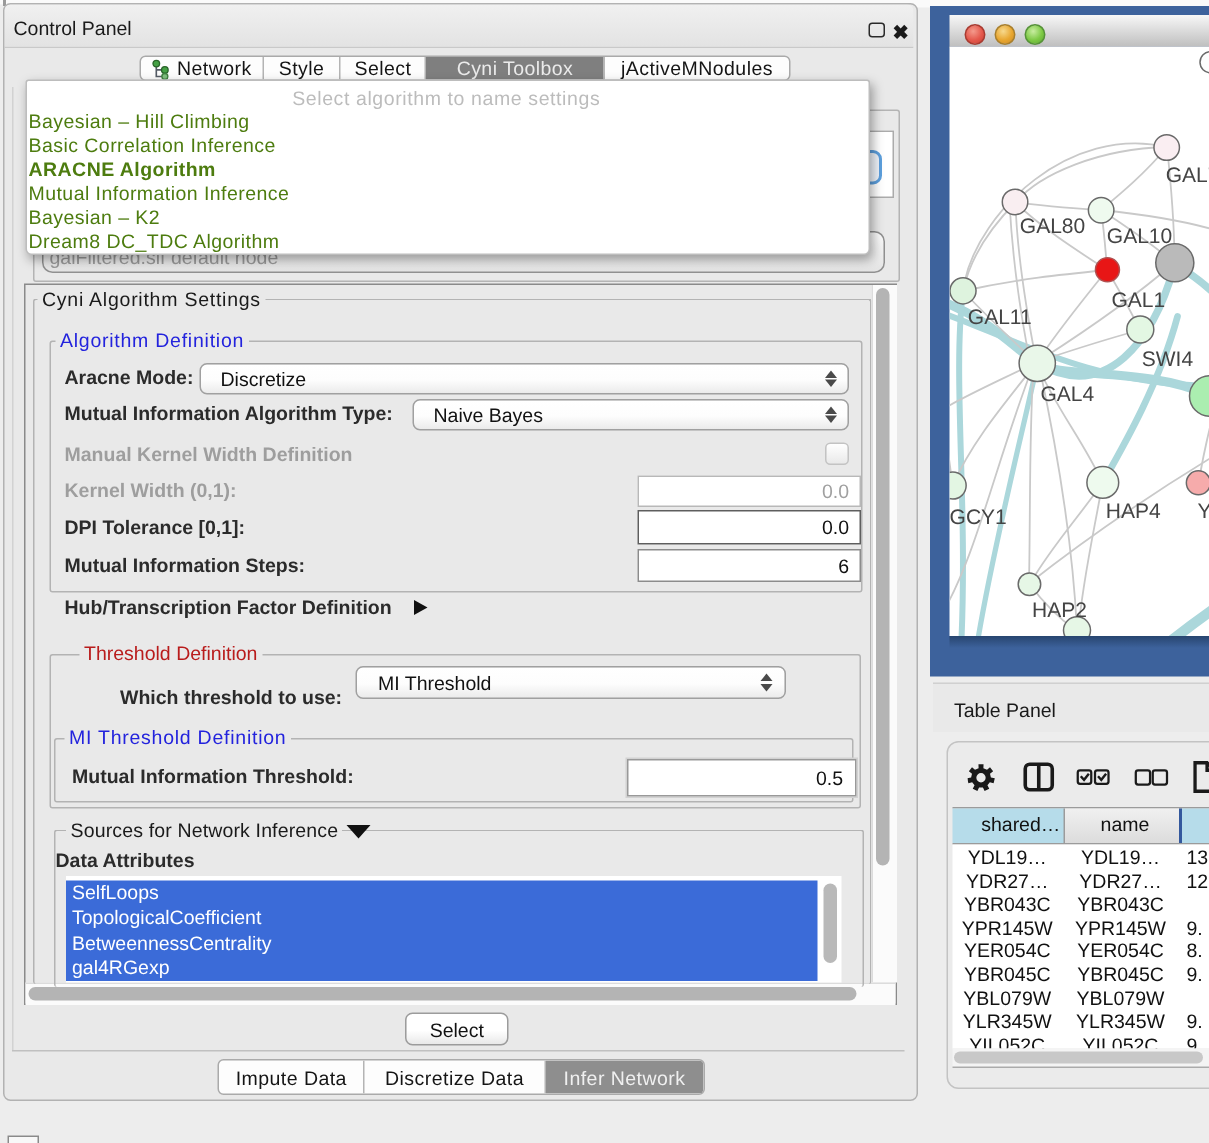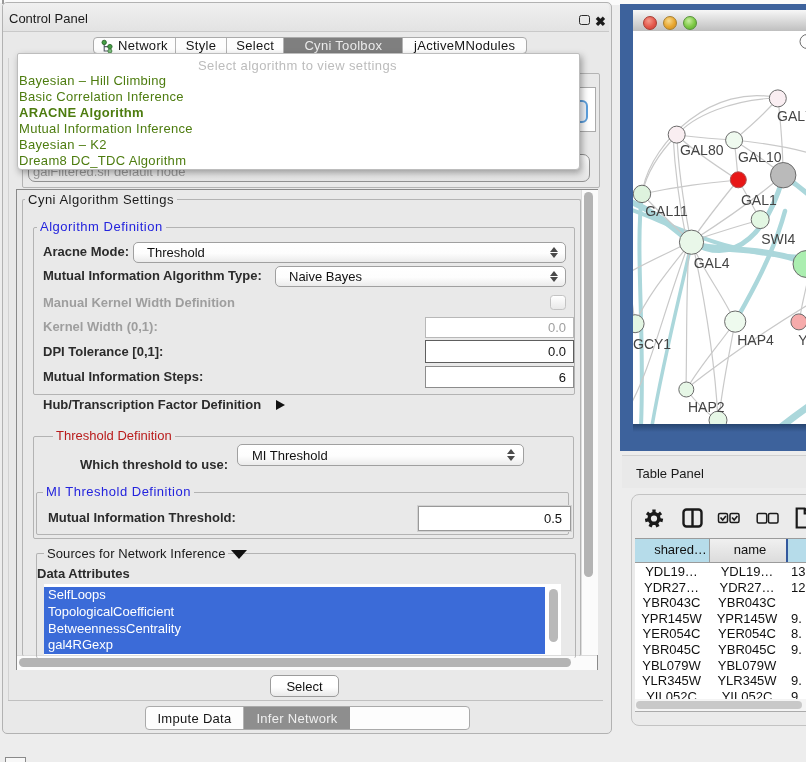--- a/index.html
+++ b/index.html
@@ -71,21 +71,21 @@
 <div class="abs" style="left:19px;top:658px;width:552px;height:9px;background:#b4b4b4;border-radius:4.5px"></div>
 
 <div class="grp" style="left:22px;top:199px;width:557px;height:456px;border-bottom:none"></div>
 <div class="gtitle" style="left:25px;top:192px;color:#1a1a1a">Cyni Algorithm Settings</div>
 
 <div class="grp" style="left:33px;top:227px;width:540px;height:166px"></div>
 <div class="gtitle" style="left:37px;top:219px;color:#2323dd">Algorithm Definition</div>
 
 <div class="lbl" style="left:43px;top:243px">Aracne Mode:</div>
 <div class="combo" style="left:133px;top:242px;width:431px;height:19px">
-  <div class="ctext" style="left:13px">Threshold</div>
+  <div class="ctext" style="left:13px">Discretize</div>
   <div class="arr" style="right:7px;top:4px;border-left:4px solid transparent;border-right:4px solid transparent;border-bottom:5px solid #4a4a4a"></div>
   <div class="arr" style="right:7px;bottom:4px;border-left:4px solid transparent;border-right:4px solid transparent;border-top:5px solid #4a4a4a"></div>
 </div>
 
 <div class="lbl" style="left:43px;top:267px">Mutual Information Algorithm Type:</div>
 <div class="combo" style="left:275px;top:266px;width:289px;height:19px">
   <div class="ctext" style="left:13px">Naive Bayes</div>
   <div class="arr" style="right:7px;top:4px;border-left:4px solid transparent;border-right:4px solid transparent;border-bottom:5px solid #4a4a4a"></div>
   <div class="arr" style="right:7px;bottom:4px;border-left:4px solid transparent;border-right:4px solid transparent;border-top:5px solid #4a4a4a"></div>
 </div>
@@ -129,25 +129,26 @@
 
 <div class="abs" style="left:44px;top:584px;width:517px;height:71px;background:#fff"></div>
 <div class="abs" style="left:44px;top:587px;width:501px;height:67px;background:#3b6bd8"></div>
 <div class="abs" style="left:48px;top:587px;font:13px 'Liberation Sans',sans-serif;color:#fff;line-height:16.8px">SelfLoops<br>TopologicalCoefficient<br>BetweennessCentrality<br>gal4RGexp</div>
 <div class="abs" style="left:549px;top:589px;width:9px;height:53px;background:#b9b9b9;border-radius:4.5px"></div>
 
 <div class="abs" style="left:270px;top:675px;width:67px;height:20px;border:1px solid #9c9c9c;border-radius:5px;background:linear-gradient(180deg,#ffffff 55%,#e9e9e9);display:flex;align-items:center;justify-content:center;font:13px 'Liberation Sans',sans-serif;color:#111">Select</div>
 
 <div class="seg" style="left:145px;top:706px;width:323px;height:22px">
   <div class="s" style="width:97px">Impute Data</div>
+  <div class="s" style="width:120px">Discretize Data</div>
   <div class="s sel" style="width:106px;background:#8e8e8e;color:#f0f0f0">Infer Network</div>
 </div>
 
 <div class="abs" style="left:17px;top:53px;width:561px;height:115px;background:#fff;border:1px solid #bdbdbd;border-radius:2px 2px 4px 4px;box-shadow:2px 3px 7px rgba(0,0,0,0.35)"></div>
-<div class="abs" style="left:17px;top:58px;width:561px;text-align:center;font:13px 'Liberation Sans',sans-serif;color:#bcbcbc;line-height:15px;letter-spacing:0.4px">Select algorithm to view settings</div>
+<div class="abs" style="left:17px;top:58px;width:561px;text-align:center;font:13px 'Liberation Sans',sans-serif;color:#bcbcbc;line-height:15px;letter-spacing:0.4px">Select algorithm to name settings</div>
 <div class="abs" style="left:19px;top:73px;font:13px 'Liberation Sans',sans-serif;color:#4d7c0f;line-height:16px;white-space:nowrap;letter-spacing:0.3px">Bayesian – Hill Climbing<br>Basic Correlation Inference<br><b>ARACNE Algorithm</b><br>Mutual Information Inference<br>Bayesian – K2<br>Dream8 DC_TDC Algorithm</div>
 
 <div class="abs" style="left:620px;top:4px;width:186px;height:447px;background:#3d629c"></div>
 <div class="abs" style="left:633px;top:424px;width:173px;height:8px;background:linear-gradient(180deg,#27456f,#3d629c)"></div>
 
 <div class="abs" style="left:633px;top:10px;width:173px;height:21px;background:linear-gradient(180deg,#f7f7f7,#bfbfbf);border-bottom:1px solid #7e7e7e"></div>
 <div class="abs" style="left:643px;top:16px;width:12px;height:12px;border-radius:50%;background:radial-gradient(circle at 40% 32%,#f49a8c,#e4584c 55%,#c63f35);border:0.5px solid #a83b31"></div>
 <div class="abs" style="left:663px;top:16px;width:12px;height:12px;border-radius:50%;background:radial-gradient(circle at 40% 32%,#f7d98d,#e8a62f 55%,#c9892a);border:0.5px solid #a87f2d"></div>
 <div class="abs" style="left:683px;top:16px;width:12px;height:12px;border-radius:50%;background:radial-gradient(circle at 40% 32%,#c8eda0,#7dc944 55%,#5da336);border:0.5px solid #569238"></div>
 

